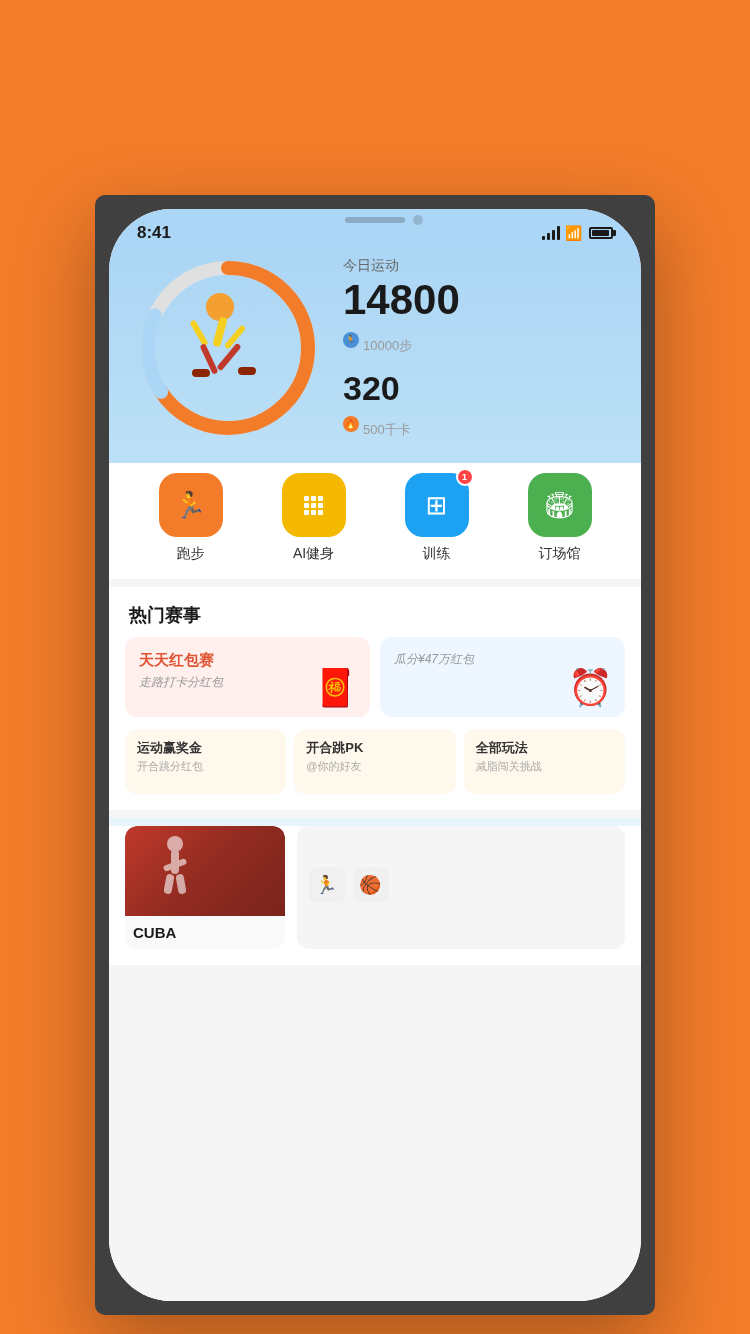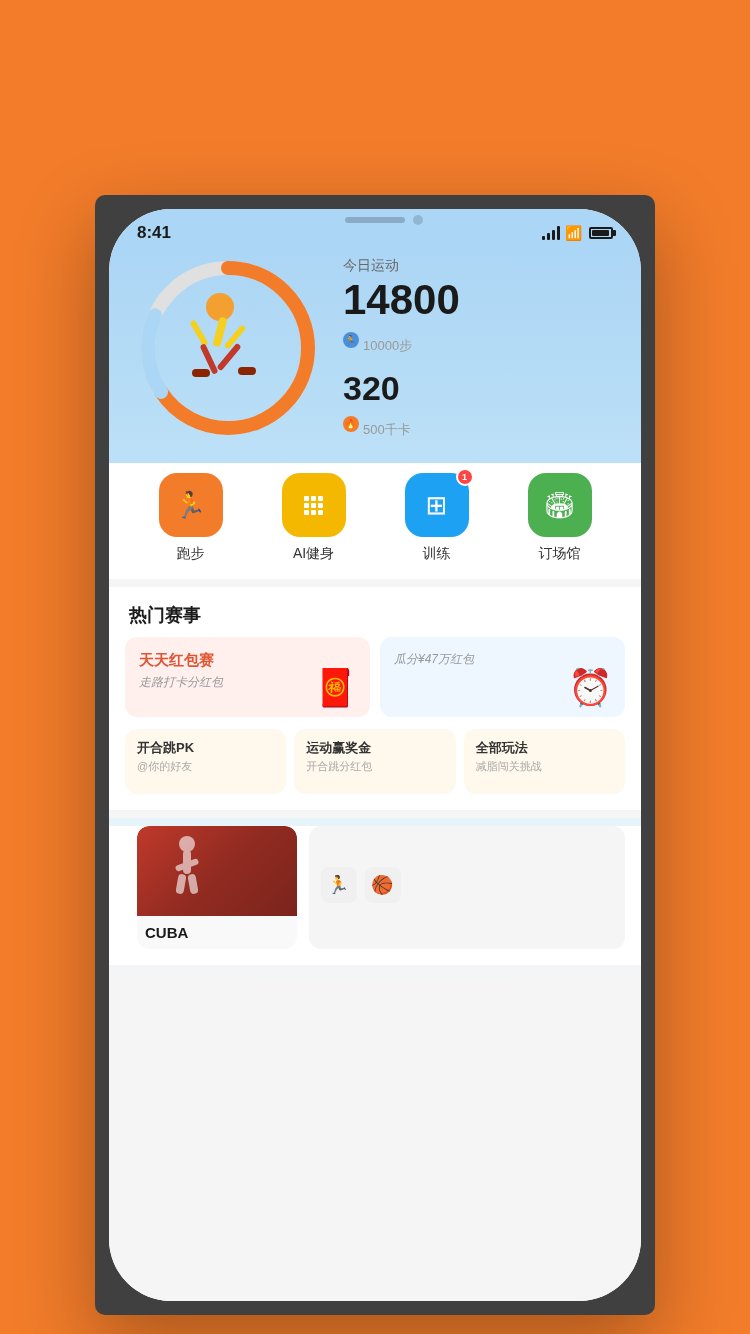--- a/index.html
+++ b/index.html
@@ -478,21 +478,20 @@
     
     .event-cards {
       display: flex;
       gap: 12px;
       padding: 0 16px 16px;
     }
     .event-card {
       border-radius: 12px;
       overflow: hidden;
       flex: 0 0 auto;
-      margin-left: 12px;
     }
     .event-img {
       width: 160px;
       height: 90px;
       background: linear-gradient(135deg, #FF6B6B, #C0392B);
       border-radius: 12px 12px 0 0;
     }
     .event-info {
       padding: 8px;
       background: #f9f9f9;
@@ -658,26 +657,26 @@
               <div class="fun-card-emoji">🧧</div>
             </div>
             <div class="fun-card light-blue">
               <div class="fun-card-subtitle">瓜分¥47万红包</div>
               <div class="fun-card-emoji">⏰</div>
             </div>
           </div>
 
           <div class="small-cards">
             <div class="small-card">
+              <div class="small-card-title">运动赢奖金</div>
+              <div class="small-card-sub">开合跳分红包</div>
+            </div>
+            <div class="small-card">
               <div class="small-card-title">开合跳PK</div>
               <div class="small-card-sub">@你的好友</div>
-            </div>
-            <div class="small-card">
-              <div class="small-card-title">运动赢奖金</div>
-              <div class="small-card-sub">开合跳分红包</div>
             </div>
             <div class="small-card">
               <div class="small-card-title">全部玩法</div>
               <div class="small-card-sub">减脂闯关挑战</div>
             </div>
           </div>
         </div>
 
         <div class="section-divider"></div>
 

